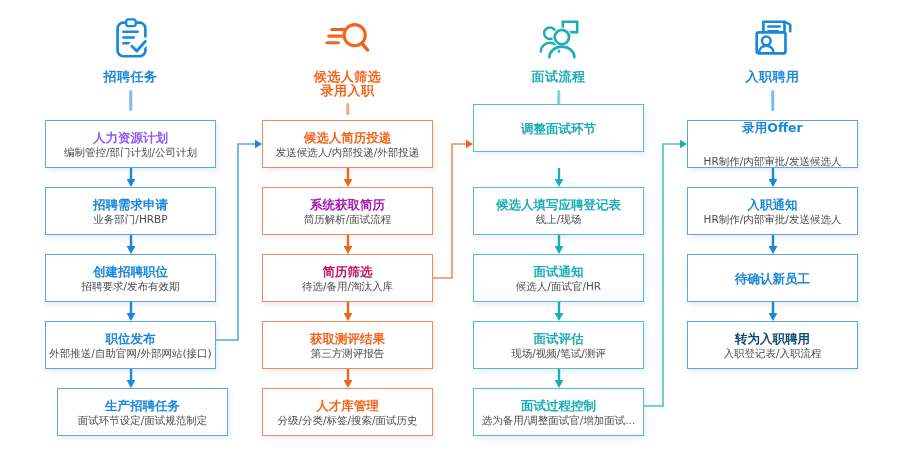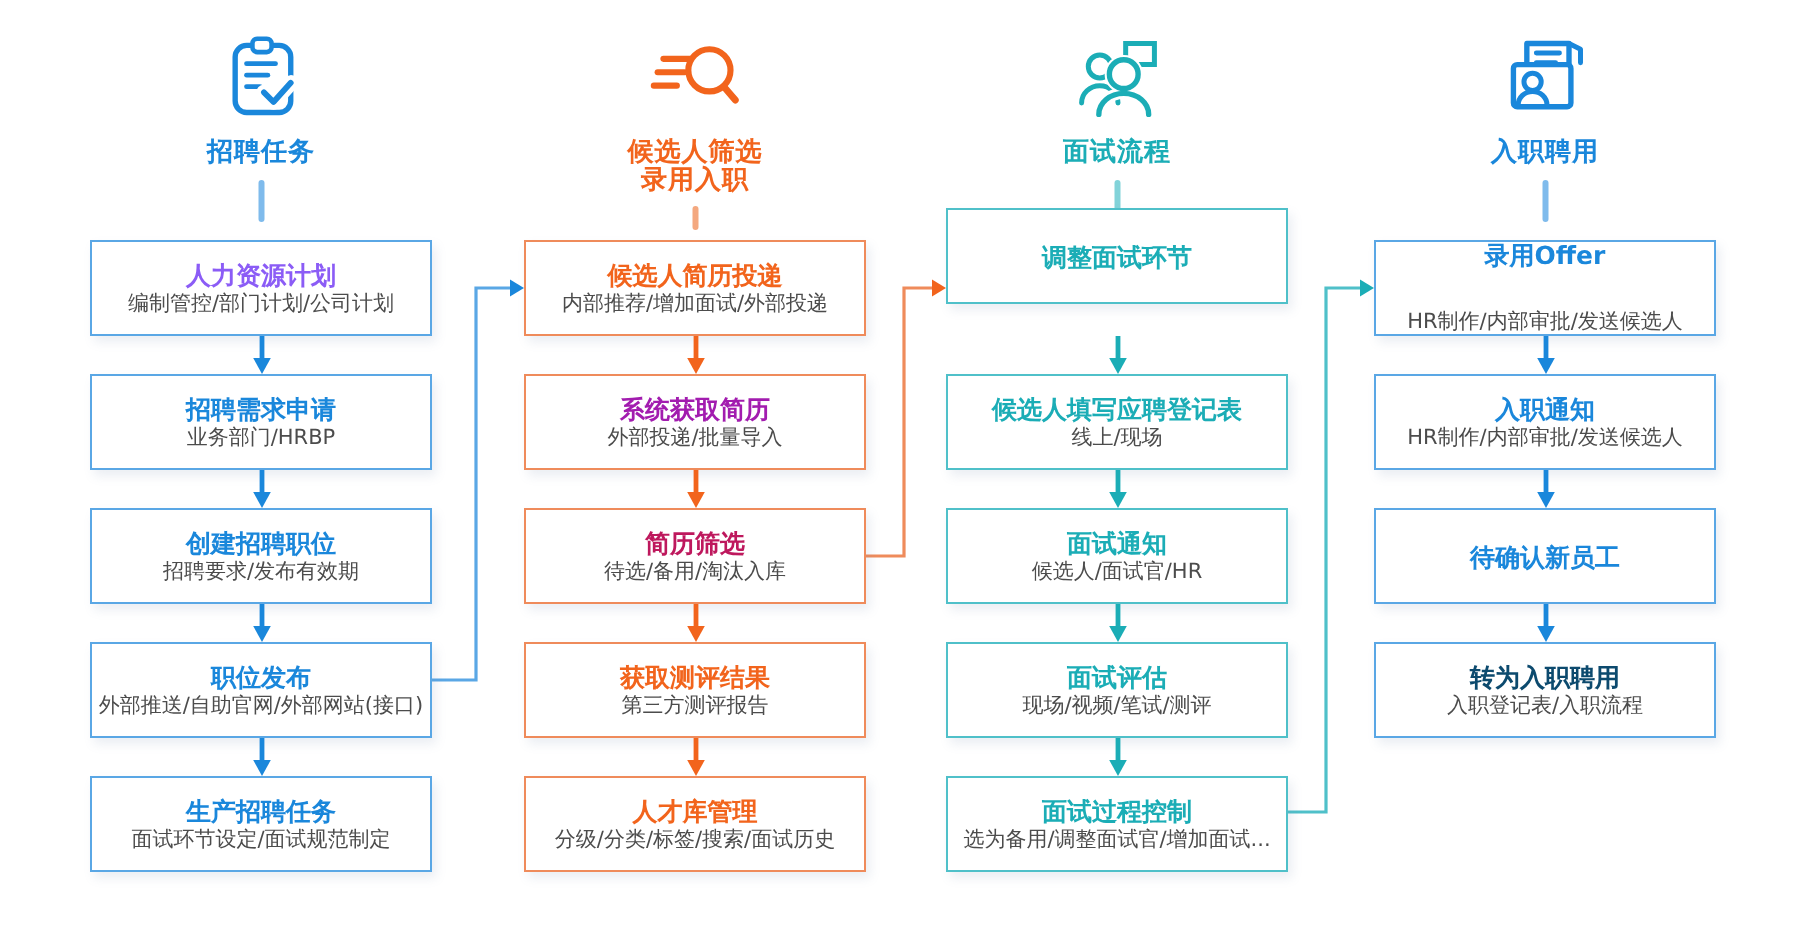--- a/index.html
+++ b/index.html
@@ -77,50 +77,50 @@
         <path d="M1.6,11 L10.4,11 L6,19 Z" fill="#1a87db"></path>
         </svg></div>
       <div class="box" style="top: 321px; border-color: rgb(90, 167, 229);">
         <div class="box-title" style="color: rgb(26, 135, 219);">职位发布</div>
         <div class="box-sub">外部推送/自助官网/外部网站(接口)</div>
       </div>
       <div class="v-arrow" style="top: 369px;"><svg width="12" height="19" viewBox="0 0 12 19">
         <line x1="6" y1="0" x2="6" y2="12" stroke="#1a87db" stroke-width="2.4"></line>
         <path d="M1.6,11 L10.4,11 L6,19 Z" fill="#1a87db"></path>
         </svg></div>
-      <div class="box" style="top: 388px; border-color: rgb(90, 167, 229);">
+      <div class="box" style="top: 388px; border-color: rgb(90, 167, 229); margin-left: 12px;">
         <div class="box-title" style="color: rgb(26, 135, 219);">生产招聘任务</div>
         <div class="box-sub">面试环节设定/面试规范制定</div>
       </div>
     </div>
     <div class="col" style="left: 262px; width: 171px;">
       <div class="col-header"><span class="icon-wrap">
           <svg width="46" height="46" viewBox="0 0 48 48">
        <line x1="7" y1="14" x2="23" y2="14" fill="none" stroke="#f2641c" stroke-linecap="round" stroke-linejoin="round" stroke-width="3.2"></line>
        <line x1="4" y1="21" x2="18" y2="21" fill="none" stroke="#f2641c" stroke-linecap="round" stroke-linejoin="round" stroke-width="3.2"></line>
        <line x1="2" y1="28" x2="14" y2="28" fill="none" stroke="#f2641c" stroke-linecap="round" stroke-linejoin="round" stroke-width="3.2"></line>
        <circle cx="31" cy="20" r="11" fill="#ffffff" stroke="#f2641c" stroke-width="3.2"></circle>
        <line x1="38.5" y1="28.5" x2="44.5" y2="35.5" fill="none" stroke="#f2641c" stroke-linecap="round" stroke-linejoin="round" stroke-width="3.6"></line>
      </svg>
         </span><div class="col-title" style="color: rgb(242, 100, 28);">
           <div>候选人筛选</div>
           <div>录用入职</div>
         </div></div>
       <div class="drop-line" style="background: rgb(244, 168, 127); top: 103px; height: 12px;"></div>
       <div class="box" style="top: 120px; border-color: rgb(239, 139, 91);">
         <div class="box-title" style="color: rgb(242, 100, 28);">候选人简历投递</div>
-        <div class="box-sub">内部推荐/增加面试/外部投递</div>
+        <div class="box-sub">发送候选人/内部投递/外部投递</div>
       </div>
       <div class="v-arrow" style="top: 168px;"><svg width="12" height="19" viewBox="0 0 12 19">
         <line x1="6" y1="0" x2="6" y2="12" stroke="#f2641c" stroke-width="2.4"></line>
         <path d="M1.6,11 L10.4,11 L6,19 Z" fill="#f2641c"></path>
         </svg></div>
       <div class="box" style="top: 187px; border-color: rgb(239, 139, 91);">
         <div class="box-title" style="color: #a21caf;">系统获取简历</div>
-        <div class="box-sub">外部投递/批量导入</div>
+        <div class="box-sub">简历解析/面试流程</div>
       </div>
       <div class="v-arrow" style="top: 235px;"><svg width="12" height="19" viewBox="0 0 12 19">
         <line x1="6" y1="0" x2="6" y2="12" stroke="#f2641c" stroke-width="2.4"></line>
         <path d="M1.6,11 L10.4,11 L6,19 Z" fill="#f2641c"></path>
         </svg></div>
       <div class="box" style="top: 254px; border-color: rgb(239, 139, 91);">
         <div class="box-title" style="color: #be185d;">简历筛选</div>
         <div class="box-sub">待选/备用/淘汰入库</div>
       </div>
       <div class="v-arrow" style="top: 302px;"><svg width="12" height="19" viewBox="0 0 12 19">

